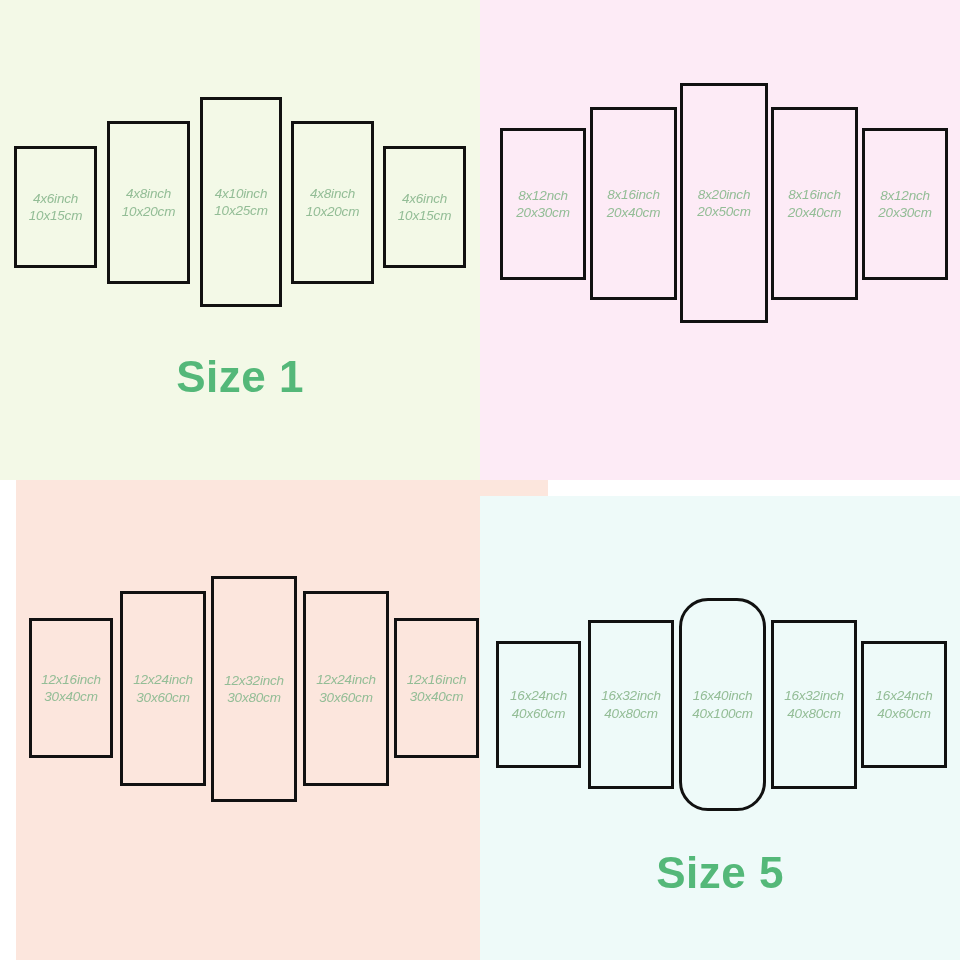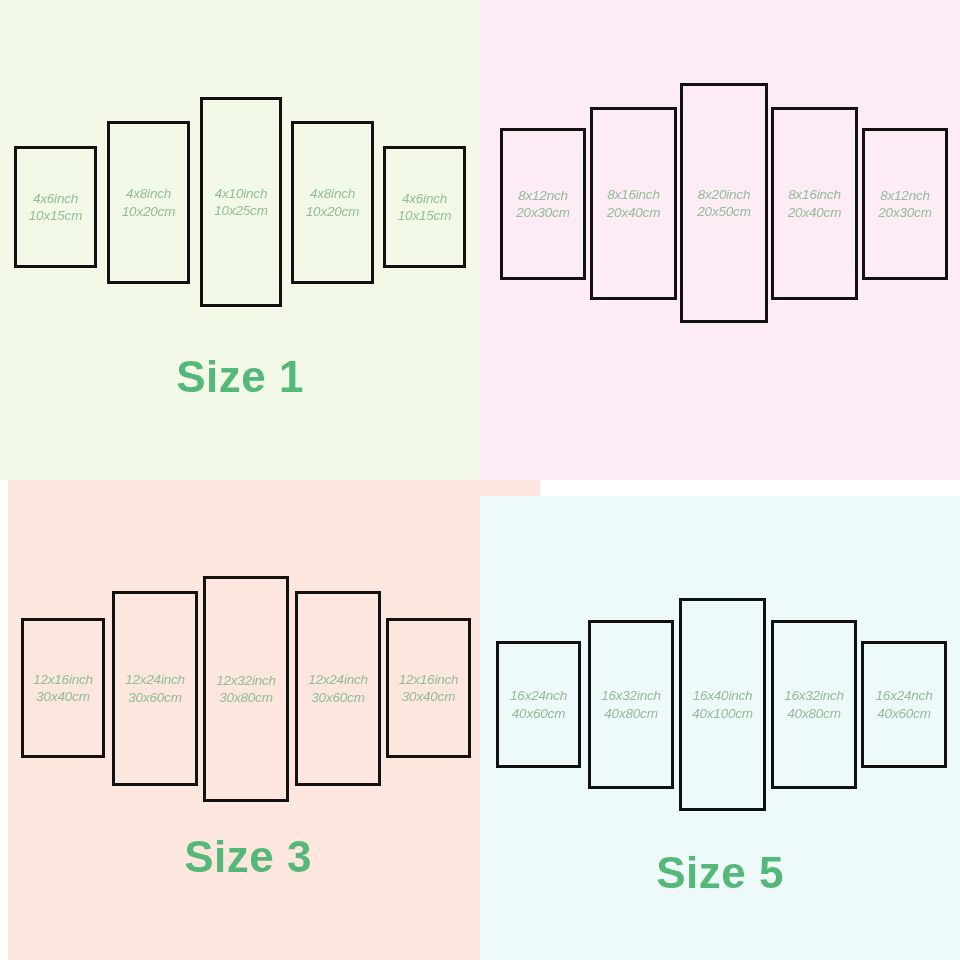--- a/index.html
+++ b/index.html
@@ -18,21 +18,21 @@
     background: #ffffff;
   }
   .quad {
     position: absolute;
     width: 532px;
     height: 480px;
     overflow: hidden;
   }
   #quad-1 { left: 0;     top: 0;   }
   #quad-2 { left: 480px; top: 0; padding-left: 14px;   }
-  #quad-3 { left: 8px;     top: 480px; }
+  #quad-3 { left: 16px;     top: 480px; }
   #quad-4 { left: 480px; top: 496px; }
 
   .panel-stage {
     position: absolute;
     left: 0;
     top: 0;
     width: 480px;
     height: 360px;
   }
   .panel {
@@ -173,38 +173,37 @@
             <span class="ln">30x60cm</span>
           </div>
         </div>
         <div class="panel" style="left: 378px; top: 138px; width: 85px; height: 140px; border-color: rgb(17, 17, 17);">
           <div class="panel-label" style="color: rgb(147, 189, 150);">
             <span class="ln">12x16inch</span>
             <span class="ln">30x40cm</span>
           </div>
         </div>
       </div>
-    <div class="size-caption" style="color: rgb(84, 184, 121);">Size 3</div>
   </div>
 
   <div class="quad" id="quad-4" style="background: rgb(238, 250, 249);">
     <div class="panel-stage">
         <div class="panel" style="left: 16px; top: 145px; width: 85px; height: 127px; border-color: rgb(17, 17, 17);">
           <div class="panel-label" style="color: rgb(147, 189, 150);">
             <span class="ln">16x24nch</span>
             <span class="ln">40x60cm</span>
           </div>
         </div>
         <div class="panel" style="left: 108px; top: 124px; width: 86px; height: 169px; border-color: rgb(17, 17, 17);">
           <div class="panel-label" style="color: rgb(147, 189, 150);">
             <span class="ln">16x32inch</span>
             <span class="ln">40x80cm</span>
           </div>
         </div>
-        <div class="panel" style="left: 199px; top: 102px; width: 87px; height: 213px; border-color: rgb(17, 17, 17);">
+        <div class="panel" style="left: 199px; top: 102px; width: 87px; height: 213px; border-color: rgb(17, 17, 17); border-radius: 29px;">
           <div class="panel-label" style="color: rgb(147, 189, 150);">
             <span class="ln">16x40inch</span>
             <span class="ln">40x100cm</span>
           </div>
         </div>
         <div class="panel" style="left: 291px; top: 124px; width: 86px; height: 169px; border-color: rgb(17, 17, 17);">
           <div class="panel-label" style="color: rgb(147, 189, 150);">
             <span class="ln">16x32inch</span>
             <span class="ln">40x80cm</span>
           </div>

